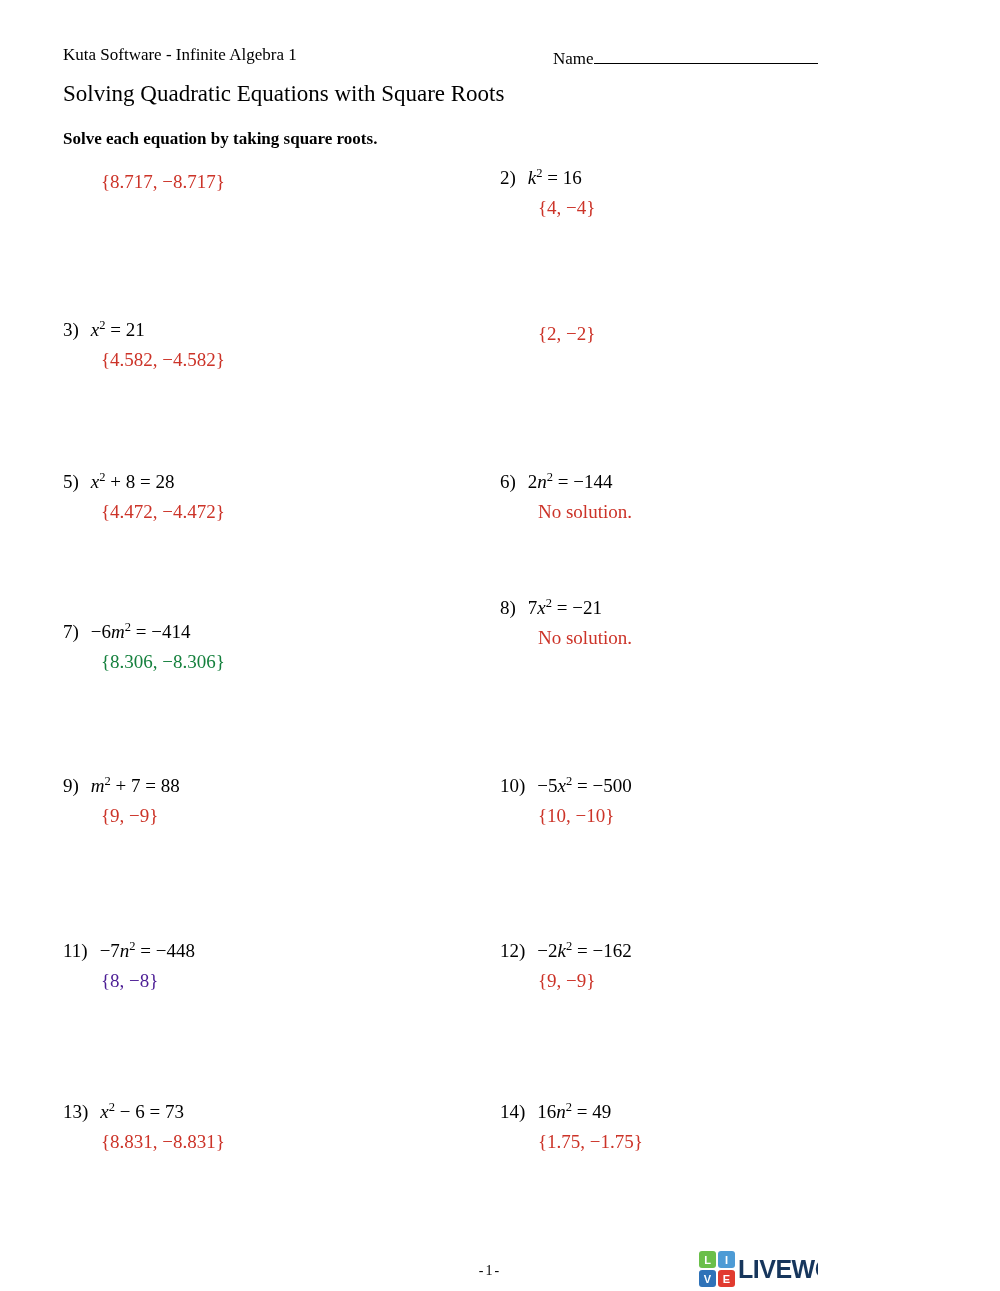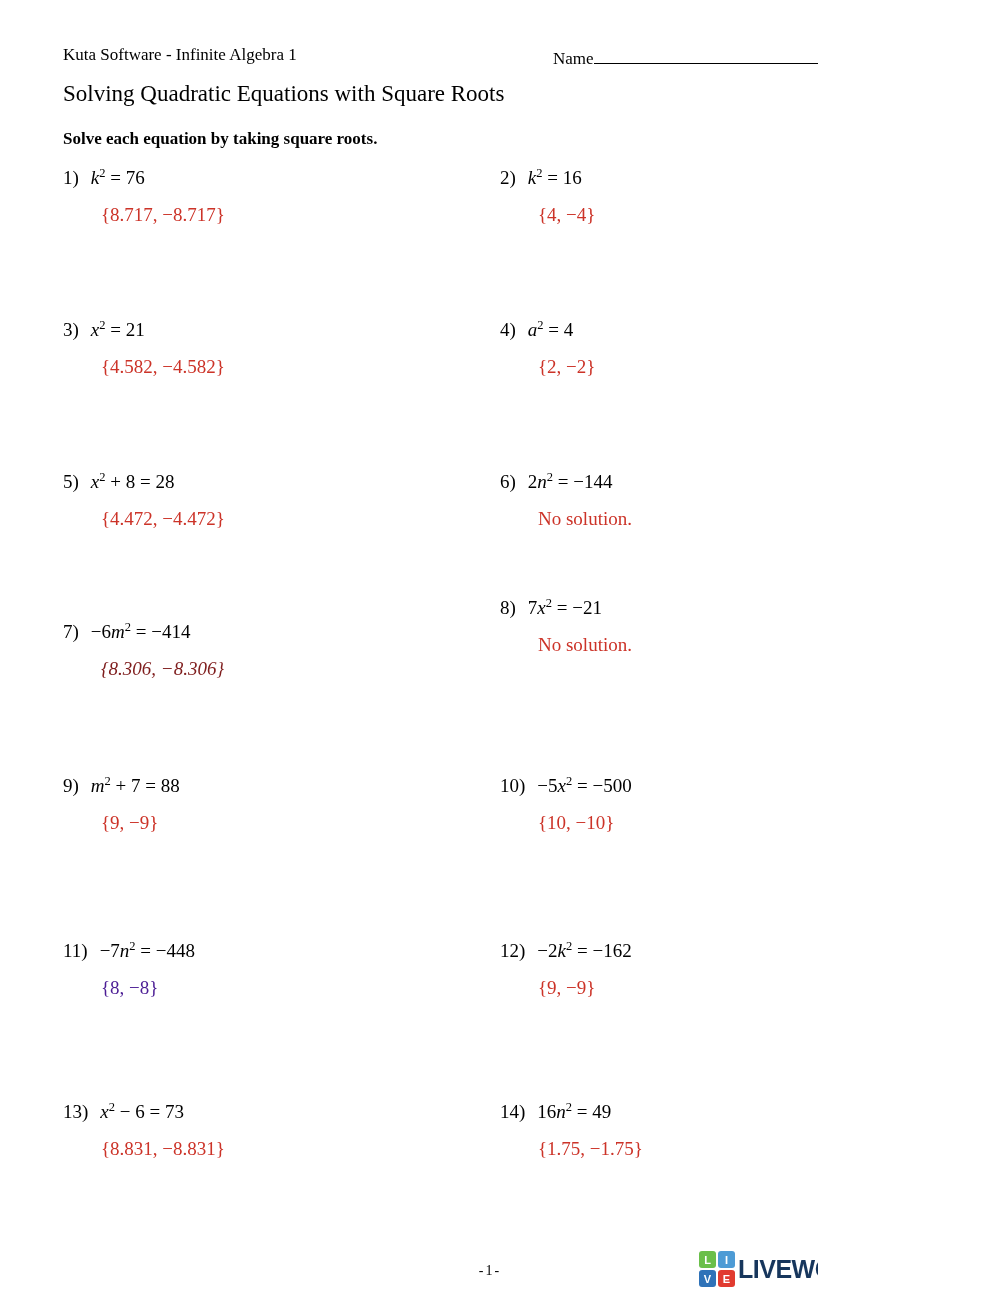--- a/index.html
+++ b/index.html
@@ -19,21 +19,21 @@
   .date-blank   { width:147px; }
   .period-blank { width:45px; }
   .instruction  { position:absolute; left:63px; top:128px; font-size:17px; font-weight:bold; line-height:22px; }
 
   
   .problem  { position:absolute; width:430px; }
   .eq-line  { font-size:19px; line-height:26px; white-space:nowrap; }
   .pnum     { margin-right:12px; }
   .eq i     { font-style:italic; }
   .eq sup   { font-size:12.5px; line-height:0; }
-  .answer   { font-size:19px; line-height:26px; margin-top:11px; margin-left:38px; white-space:nowrap; }
+  .answer   { font-size:19px; line-height:26px; margin-top:4px; margin-left:38px; white-space:nowrap; }
 
   
   .pagenum { position:absolute; left:0; width:980px; top:1263px; text-align:center;
              font-size:14px; letter-spacing:2px; }
   .logo { position:absolute; left:699px; top:1251px; display:flex; align-items:center;
           gap:3px; cursor:pointer; text-decoration:none; }
   .logo-squares { display:grid; grid-template-columns:17px 17px; grid-auto-rows:17px; gap:2px; }
   .logo-sq { display:flex; align-items:center; justify-content:center; border-radius:3px;
              color:#fff; font-family:"Liberation Sans", sans-serif; font-weight:bold; font-size:11px; }
   .logo-text { font-family:"Liberation Sans", sans-serif; font-weight:bold; font-size:25px;
@@ -50,60 +50,54 @@
     <span>Name</span><span class="blank name-blank"></span>
   </div>
 
   <h1 class="page-title">Solving Quadratic Equations with Square Roots</h1>
 
 
   <p class="instruction">Solve each equation by taking square roots.</p>
 
   <div>
       <div class="problem" style="top: 165px; left: 63px;">
-      <div class="eq-line">
-        <span class="pnum">1)</span><span class="eq"><span class="pre"></span><i class="var">k</i><sup class="sup">2</sup><span class="post"> = 76</span></span>
-      </div>
       <div class="answer" style="color: rgb(204, 51, 40);">{8.717, −8.717}</div>
     </div>
       <div class="problem" style="top: 165px; left: 500px;">
       <div class="eq-line">
         <span class="pnum">2)</span><span class="eq"><span class="pre"></span><i class="var">k</i><sup class="sup">2</sup><span class="post"> = 16</span></span>
       </div>
       <div class="answer" style="color: rgb(204, 51, 40);">{4, −4}</div>
     </div>
       <div class="problem" style="top: 317px; left: 63px;">
       <div class="eq-line">
         <span class="pnum">3)</span><span class="eq"><span class="pre"></span><i class="var">x</i><sup class="sup">2</sup><span class="post"> = 21</span></span>
       </div>
       <div class="answer" style="color: rgb(204, 51, 40);">{4.582, −4.582}</div>
     </div>
       <div class="problem" style="top: 317px; left: 500px;">
-      <div class="eq-line">
-        <span class="pnum">4)</span><span class="eq"><span class="pre"></span><i class="var">a</i><sup class="sup">2</sup><span class="post"> = 4</span></span>
-      </div>
       <div class="answer" style="color: rgb(204, 51, 40);">{2, −2}</div>
     </div>
       <div class="problem" style="top: 469px; left: 63px;">
       <div class="eq-line">
         <span class="pnum">5)</span><span class="eq"><span class="pre"></span><i class="var">x</i><sup class="sup">2</sup><span class="post"> + 8 = 28</span></span>
       </div>
       <div class="answer" style="color: rgb(204, 51, 40);">{4.472, −4.472}</div>
     </div>
       <div class="problem" style="top: 469px; left: 500px;">
       <div class="eq-line">
         <span class="pnum">6)</span><span class="eq"><span class="pre">2</span><i class="var">n</i><sup class="sup">2</sup><span class="post"> = −144</span></span>
       </div>
       <div class="answer" style="color: rgb(204, 51, 40);">No solution.</div>
     </div>
       <div class="problem" style="top: 619px; left: 63px;">
       <div class="eq-line">
         <span class="pnum">7)</span><span class="eq"><span class="pre">−6</span><i class="var">m</i><sup class="sup">2</sup><span class="post"> = −414</span></span>
       </div>
-      <div class="answer" style="color: #7f1d1d; font-style: italic;">{8.306, −8.306}</div>
+      <div class="answer" style="color: #15803d;">{8.306, −8.306}</div>
     </div>
       <div class="problem" style="top: 595px; left: 500px;">
       <div class="eq-line">
         <span class="pnum">8)</span><span class="eq"><span class="pre">7</span><i class="var">x</i><sup class="sup">2</sup><span class="post"> = −21</span></span>
       </div>
       <div class="answer" style="color: rgb(204, 51, 40);">No solution.</div>
     </div>
       <div class="problem" style="top: 773px; left: 63px;">
       <div class="eq-line">
         <span class="pnum">9)</span><span class="eq"><span class="pre"></span><i class="var">m</i><sup class="sup">2</sup><span class="post"> + 7 = 88</span></span>

